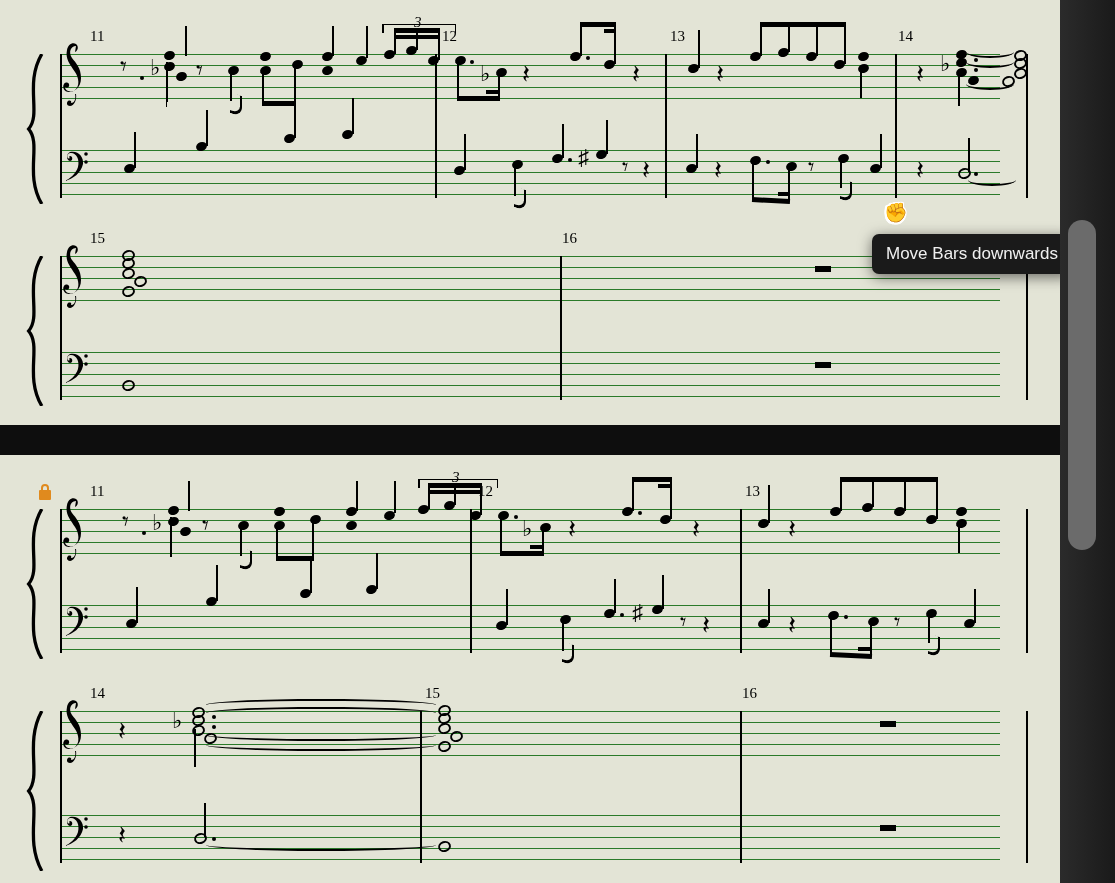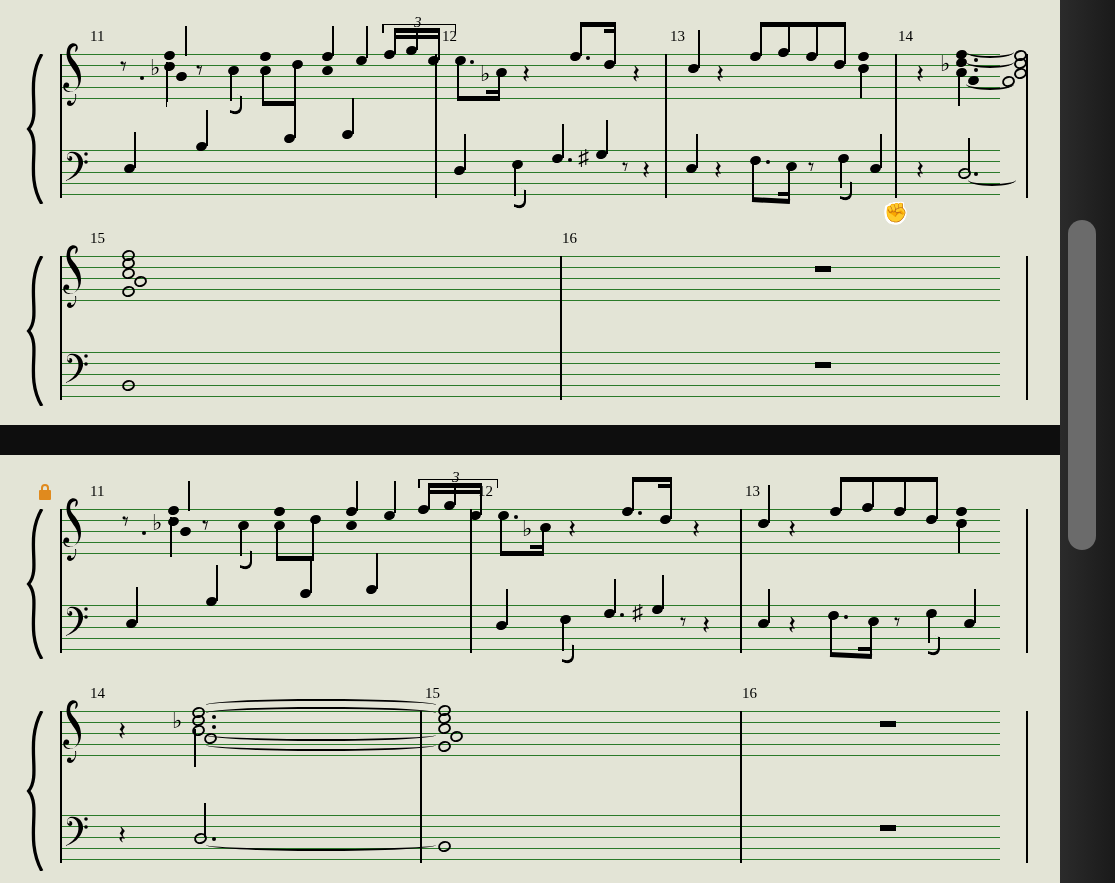--- a/index.html
+++ b/index.html
@@ -640,17 +640,20 @@
       <div class="barline" style="left:710px;top:0;height:152px"></div>
       <div class="barline" style="left:996px;top:0;height:152px"></div>
     <span class="mnum" style="left: 60px; top: -26px;">14</span>
         <span class="mnum" style="left: 395px; top: -26px;">15</span>
         <span class="mnum" style="left: 712px; top: -26px;">16</span>
       </div>
   </div>
   <div id="sb-bot" class="panel-scrollbar"></div>
 
   <span class="grab-cursor" style="left: 884px; top: 201px;">✊</span>
+  <div class="tooltip" style="left: 872px; top: 234px;">
+    <span>Move Bars downwards</span>
+  </div>
 </div>
 
 <div class="outer-scrollbar">
   <div id="outer-thumb" class="outer-thumb"></div>
 </div>
 
 </body></html>

